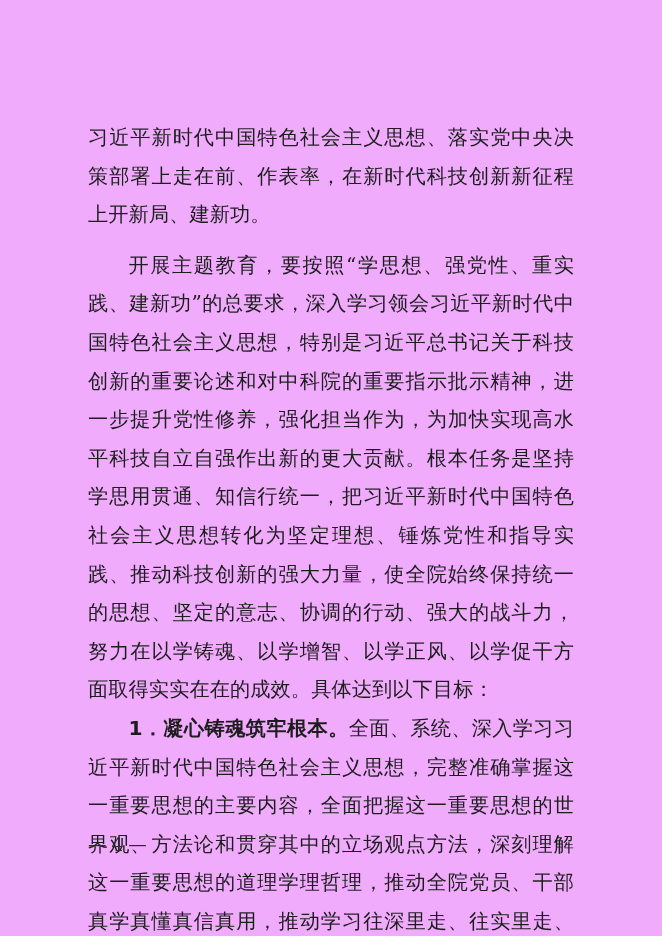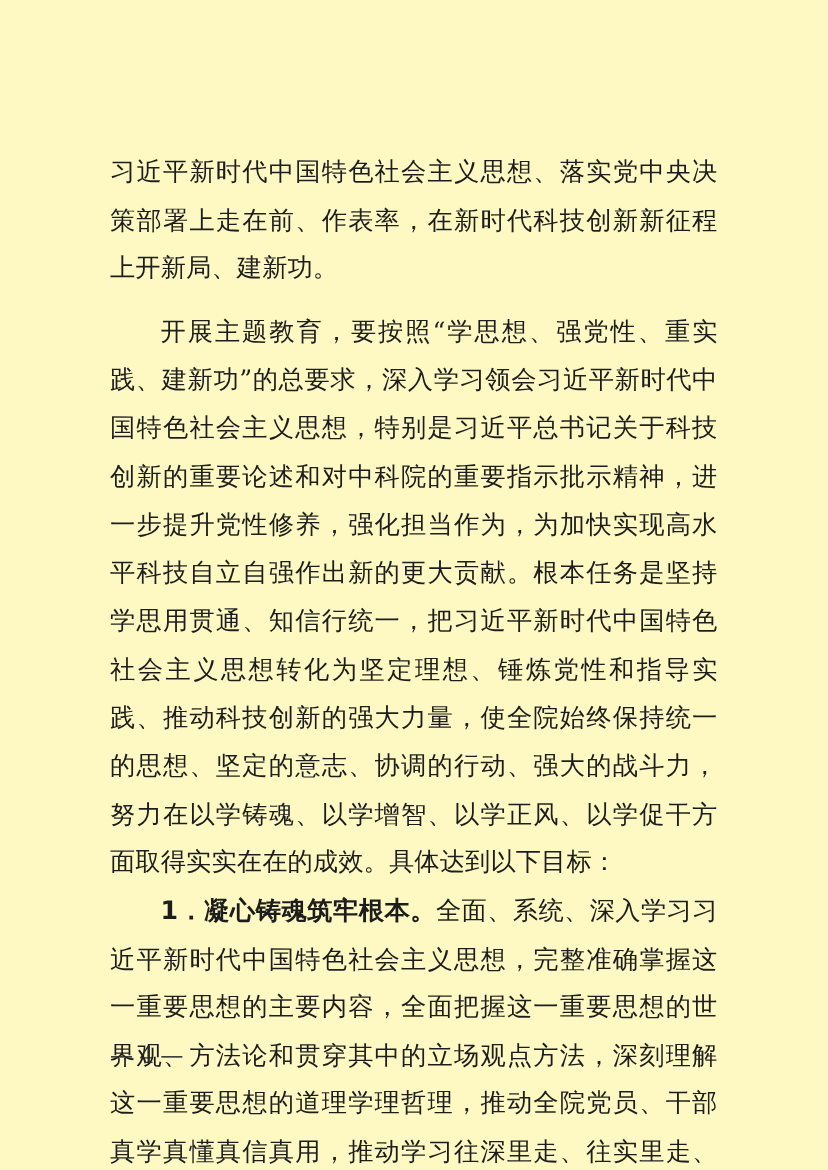--- a/index.html
+++ b/index.html
@@ -15,21 +15,21 @@
     font-family: "DejaVu Serif", "Liberation Serif", serif;
     color: #1b1b1b;
   }
 
   #page {
     position: absolute;
     left: 0;
     top: 0;
     width: 662px;
     height: 936px;
-    background: #fef9c3;
+    background: #f0abfc;
   }
 
   #content {
     position: absolute;
     left: 88px;
     top: 118px;
     width: 486px;
   }
 
   

